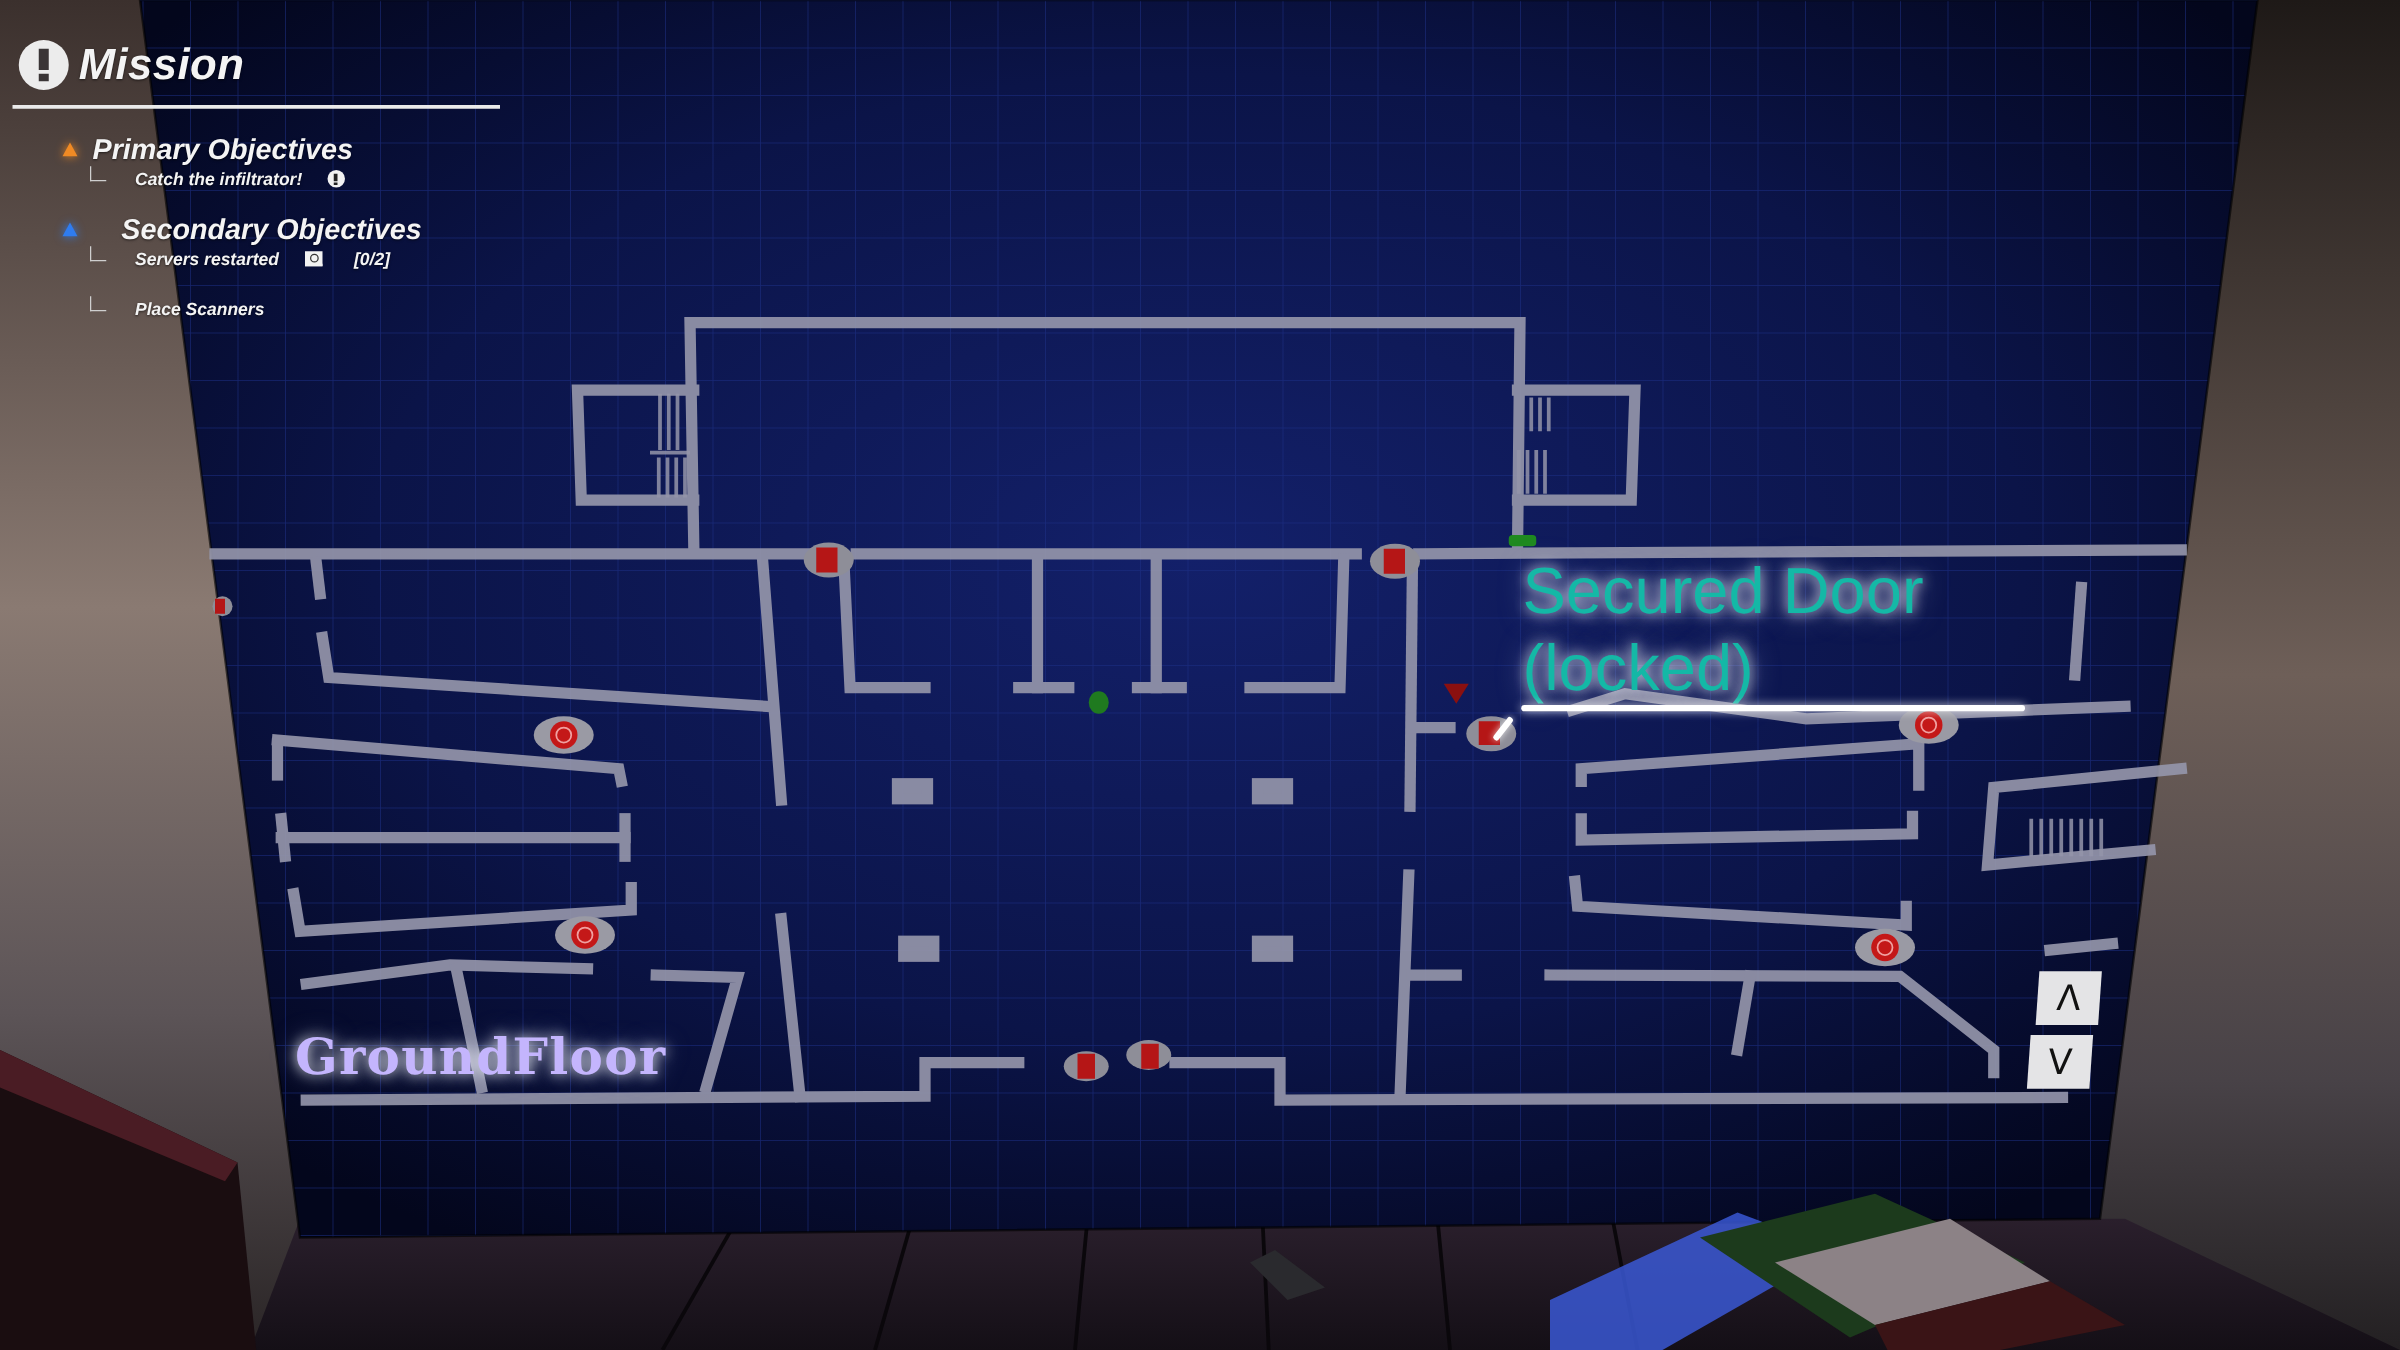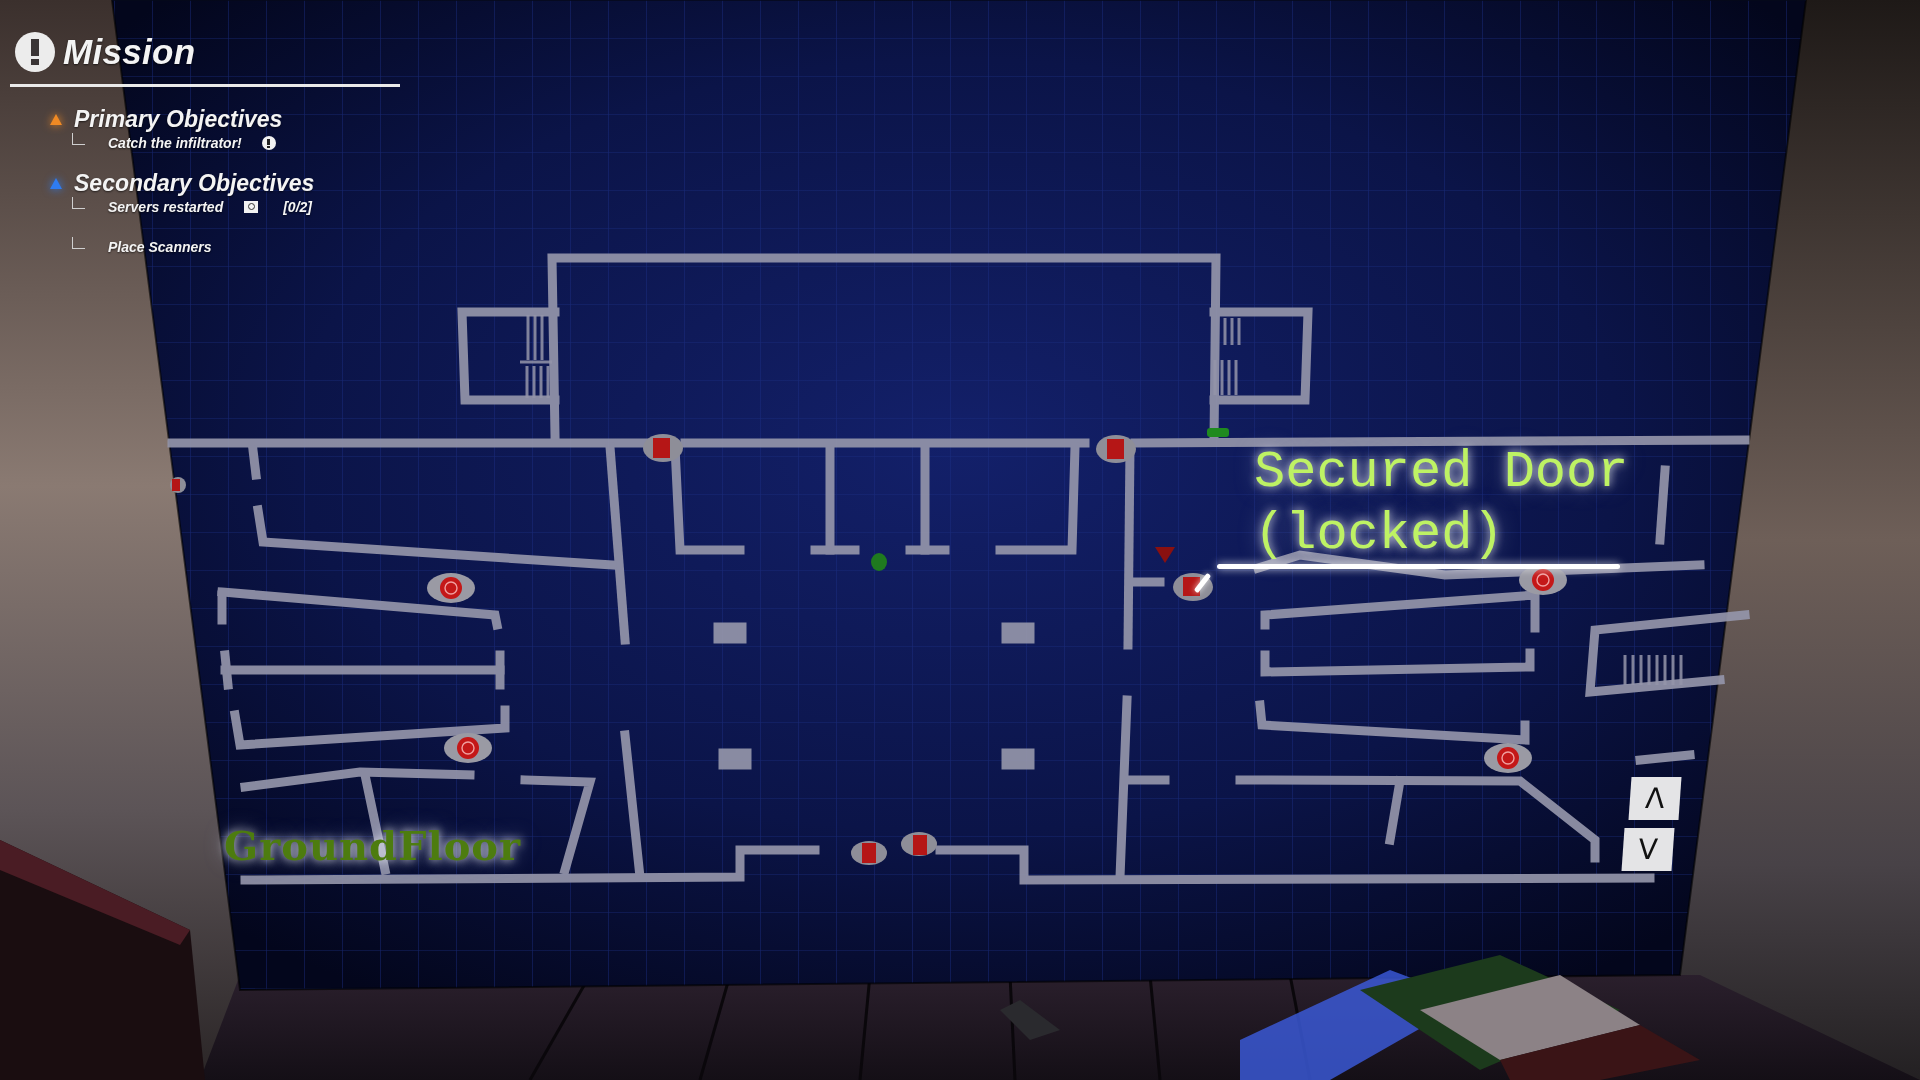--- a/index.html
+++ b/index.html
@@ -24,29 +24,29 @@
   .mini-alert { display:inline-block; width:14px; height:14px; border-radius:50%; background:#f2f2f2;
                 margin-left:5px; position:relative; }
   .mini-alert:before { content:""; position:absolute; left:5.5px; top:2.5px; width:3px; height:6px; background:#222; }
   .mini-alert:after { content:""; position:absolute; left:5.5px; top:10px; width:3px; height:2px; background:#222; }
   .server-icon { display:inline-block; width:14px; height:10px; background:#f2f2f2; margin-left:6px;
                  border-bottom:2px solid #f2f2f2; position:relative; }
   .server-icon:before { content:""; position:absolute; left:4px; top:2px; width:5px; height:5px;
                         border:1px solid #333; border-radius:50%; }
   .count { margin-left:10px; }
 
-  #door-label { position:absolute; left:1254px; top:442px; color:#bef264; font-size:52px; line-height:62px;
-                font-family:Liberation Mono, monospace; font-weight:normal;
+  #door-label { position:absolute; left:1218px; top:442px; color:#14b8a6; font-size:52px; line-height:62px;
+                font-family:Liberation Sans, sans-serif; font-weight:normal;
                 text-shadow:0 0 10px rgba(255,255,255,0.85), 0 0 22px rgba(200,210,255,0.55); }
   #door-underline { position:absolute; left:1217px; top:564px; width:403px; height:5px; background:#fff;
                     border-radius:3px; box-shadow:0 0 8px rgba(255,255,255,0.8); }
   #door-pointer { position:absolute; left:1200px; top:572px; width:5px; height:22px; background:#fff;
                   transform:rotate(38deg); border-radius:2px; box-shadow:0 0 6px rgba(255,255,255,0.8); }
 
-  #floor-label { position:absolute; left:224px; top:822px; color:#4d7c0f; font-size:40px; font-weight:bold;
+  #floor-label { position:absolute; left:236px; top:822px; color:#c4b5fd; font-size:40px; font-weight:bold;
                  font-family:"DejaVu Serif", serif; letter-spacing:1px;
                  text-shadow:0 0 10px rgba(255,255,255,0.8), 0 0 20px rgba(200,210,255,0.5); }
 
   .floor-btn { position:absolute; width:50px; height:43px; background:#e4e4e6; color:#111;
                display:flex; align-items:center; justify-content:center; font-size:28px;
                font-family:"DejaVu Sans", sans-serif; cursor:pointer; }
   #floor-up { left:1630px; top:777px; transform:skewX(-4deg); }
   #floor-down { left:1623px; top:828px; transform:skewX(-4deg); }
 </style>
 </head>
@@ -259,21 +259,21 @@
   <div class="obj-header" style="top:106px;">
     <span class="obj-tri" style="color:#f08a24;border-bottom-color:#f08a24;"></span>
     <span>Primary Objectives</span>
   </div>
   <div class="obj-item" style="top:135px;">
     <span class="tree"></span>
     <span>Catch the infiltrator!</span>
     <span class="mini-alert"></span>
   </div>
 
-  <div class="obj-header" style="top:170px;">
+  <div class="obj-header" style="top:170px;gap:23px;">
     <span class="obj-tri" style="color:#2f7cf0;border-bottom-color:#2f7cf0;"></span>
     <span>Secondary Objectives</span>
   </div>
   <div class="obj-item" style="top:199px;">
     <span class="tree"></span>
     <span>Servers restarted</span>
     <span class="server-icon"></span>
     <span class="count">[0/2]</span>
   </div>
   <div class="obj-item" style="top:208px;margin-top:31px;">

